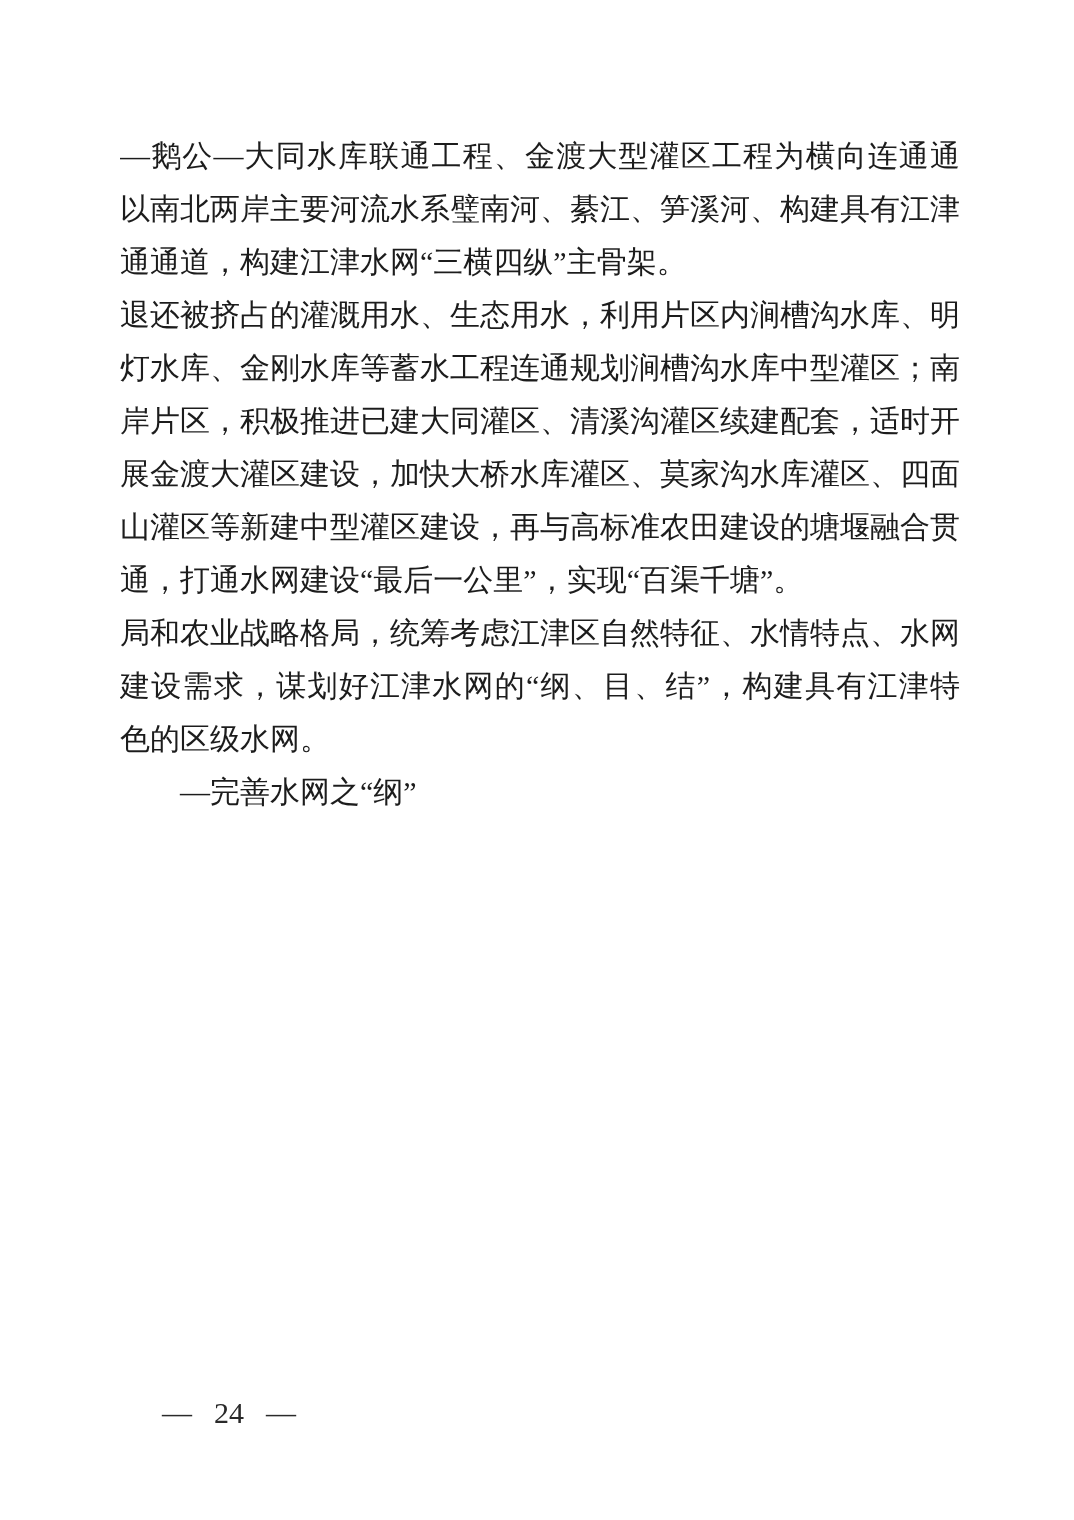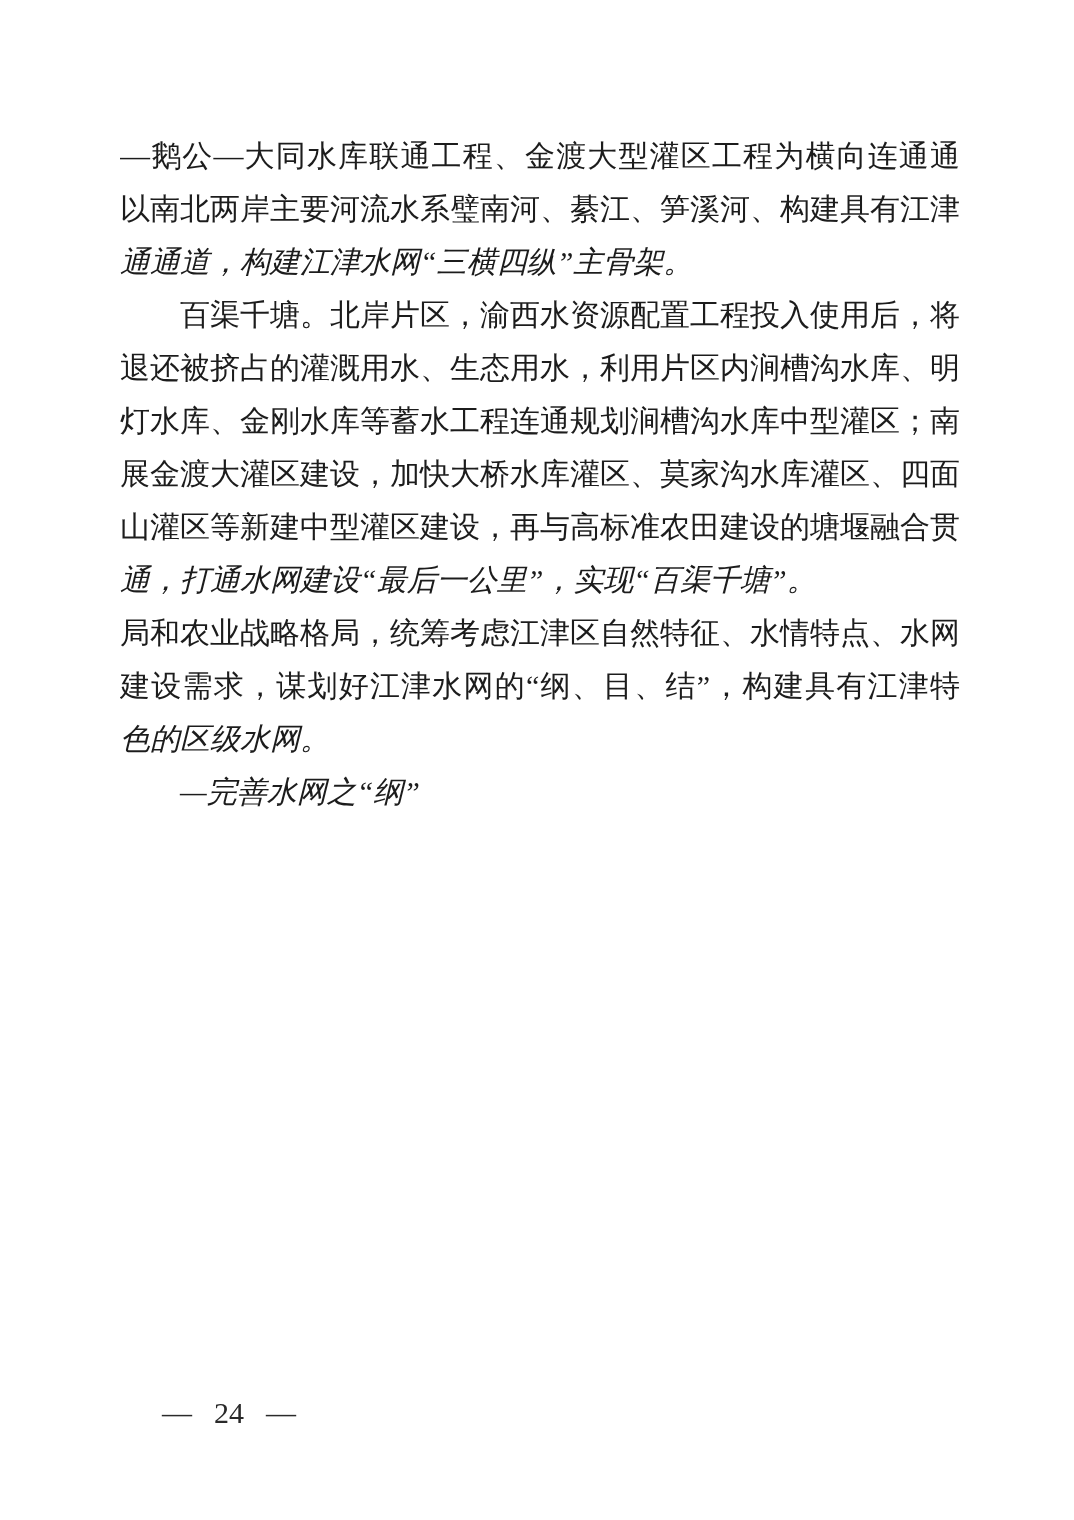--- a/index.html
+++ b/index.html
@@ -32,21 +32,21 @@
     line-height: 53px;
     font-size: 30px;
     font-weight: 400;
     text-align: justify;
     text-justify: inter-character;
     overflow: hidden;
   }
   
   .ln.fill { text-align-last: justify; }
   
-  .ln.end  { text-align-last: left; font-style: italic; }
+  .ln.end  { text-align-last: left; }
   
   .ln.ind  { padding-left: 60px; }
   .footer {
     position: absolute;
     left: 162px;
     top: 1396px;
     display: inline-flex;
     align-items: center;
     gap: 22px;
     font-size: 30px;
@@ -61,23 +61,23 @@
 
   <div class="text-block">
 
     <div class="para">
       <div class="ln fill">—鹅公—大同水库联通工程、金渡大型灌区工程为横向连通通道，</div>
       <div class="ln fill">以南北两岸主要河流水系璧南河、綦江、笋溪河、构建具有江津特</div>
       <div class="ln end">通通道，构建江津水网“三横四纵”主骨架。</div>
     </div>
 
     <div class="para">
-      <div class="ln fill ind">百渠千塘。北岸片区，渝西水资源配置工程投入使用后，将</div>
       <div class="ln fill">退还被挤占的灌溉用水、生态用水，利用片区内涧槽沟水库、明</div>
       <div class="ln fill">灯水库、金刚水库等蓄水工程连通规划涧槽沟水库中型灌区；南</div>
+      <div class="ln fill">岸片区，积极推进已建大同灌区、清溪沟灌区续建配套，适时开</div>
       <div class="ln fill">展金渡大灌区建设，加快大桥水库灌区、莫家沟水库灌区、四面</div>
       <div class="ln fill">山灌区等新建中型灌区建设，再与高标准农田建设的塘堰融合贯</div>
       <div class="ln end">通，打通水网建设“最后一公里”，实现“百渠千塘”。</div>
     </div>
 
 
     <div class="para">
       <div class="ln fill">局和农业战略格局，统筹考虑江津区自然特征、水情特点、水网</div>
       <div class="ln fill">建设需求，谋划好江津水网的“纲、目、结”，构建具有江津特</div>
       <div class="ln end">色的区级水网。</div>

